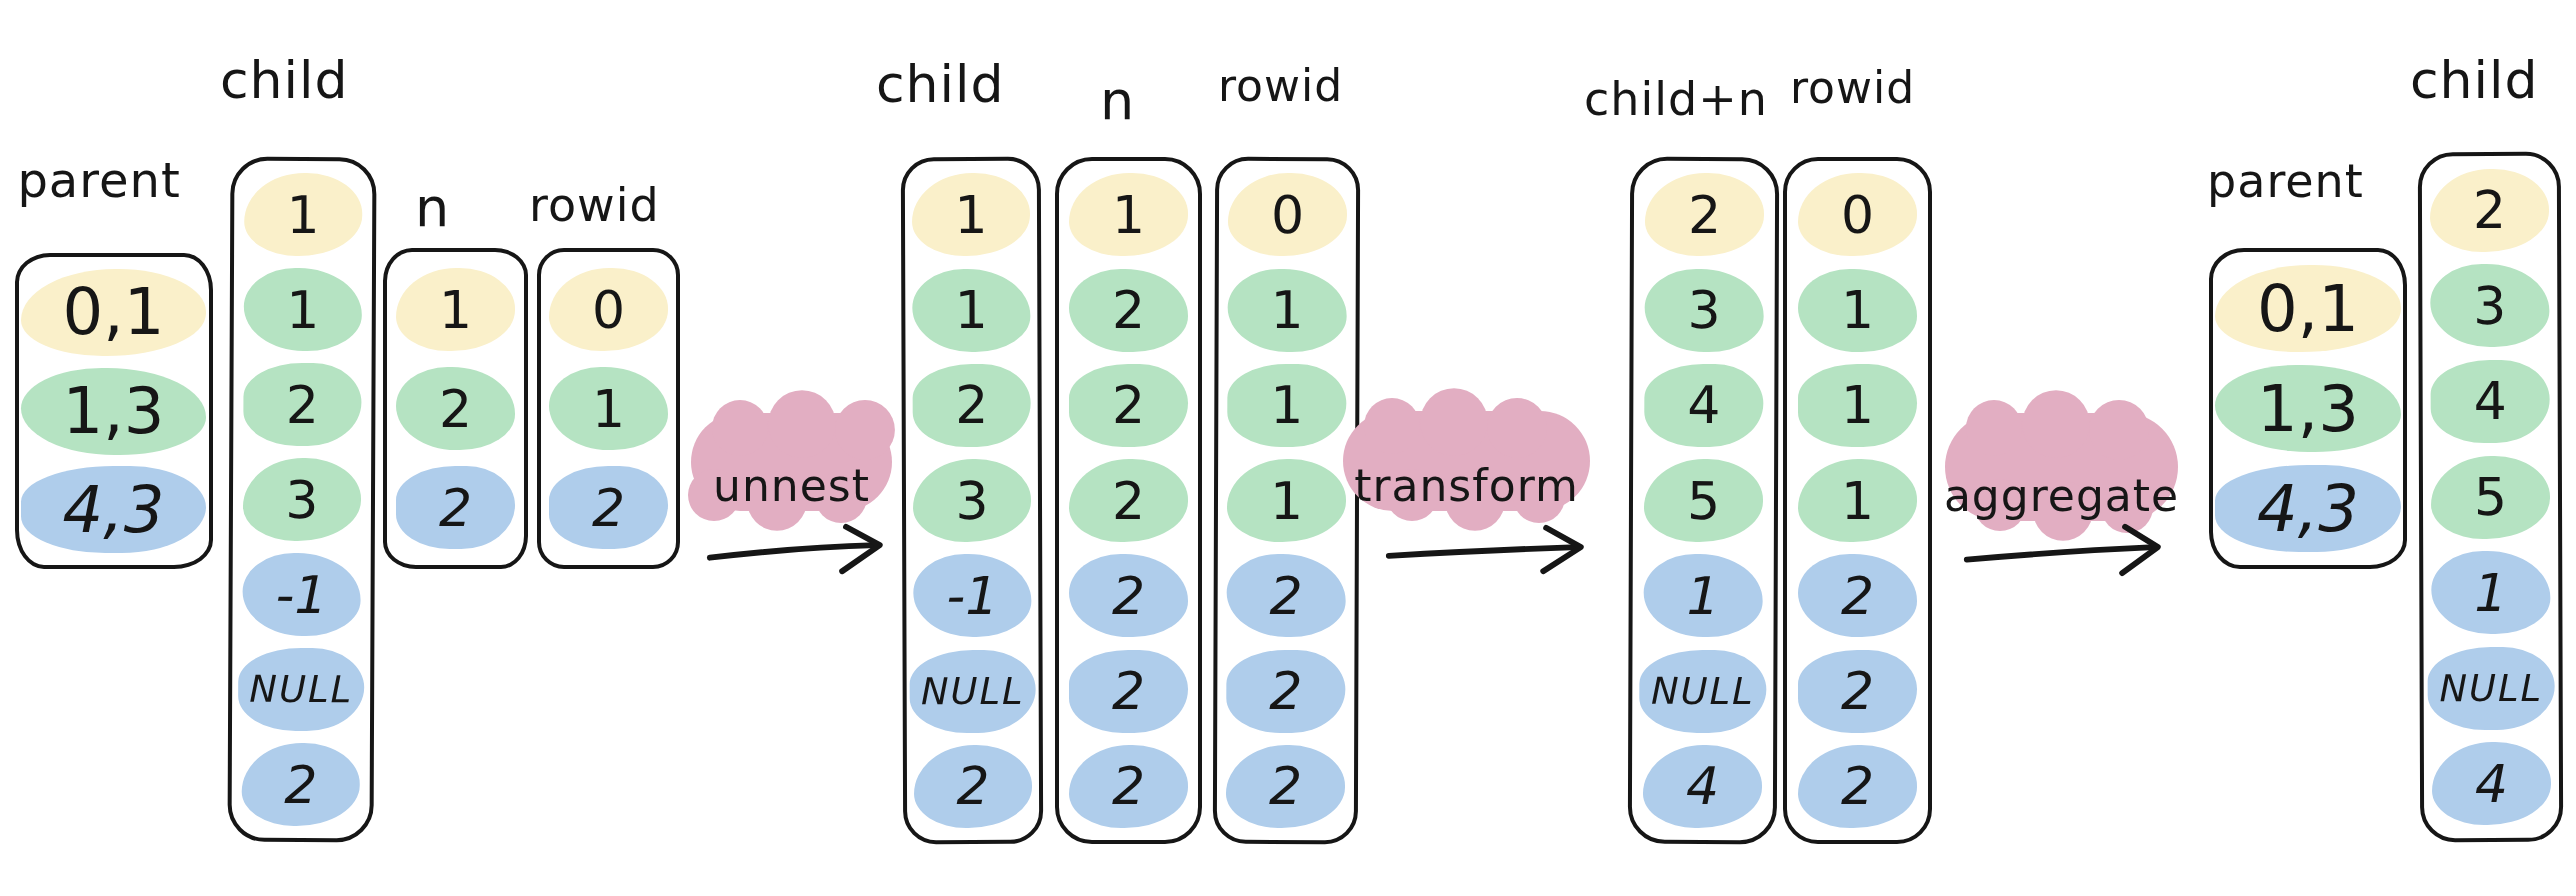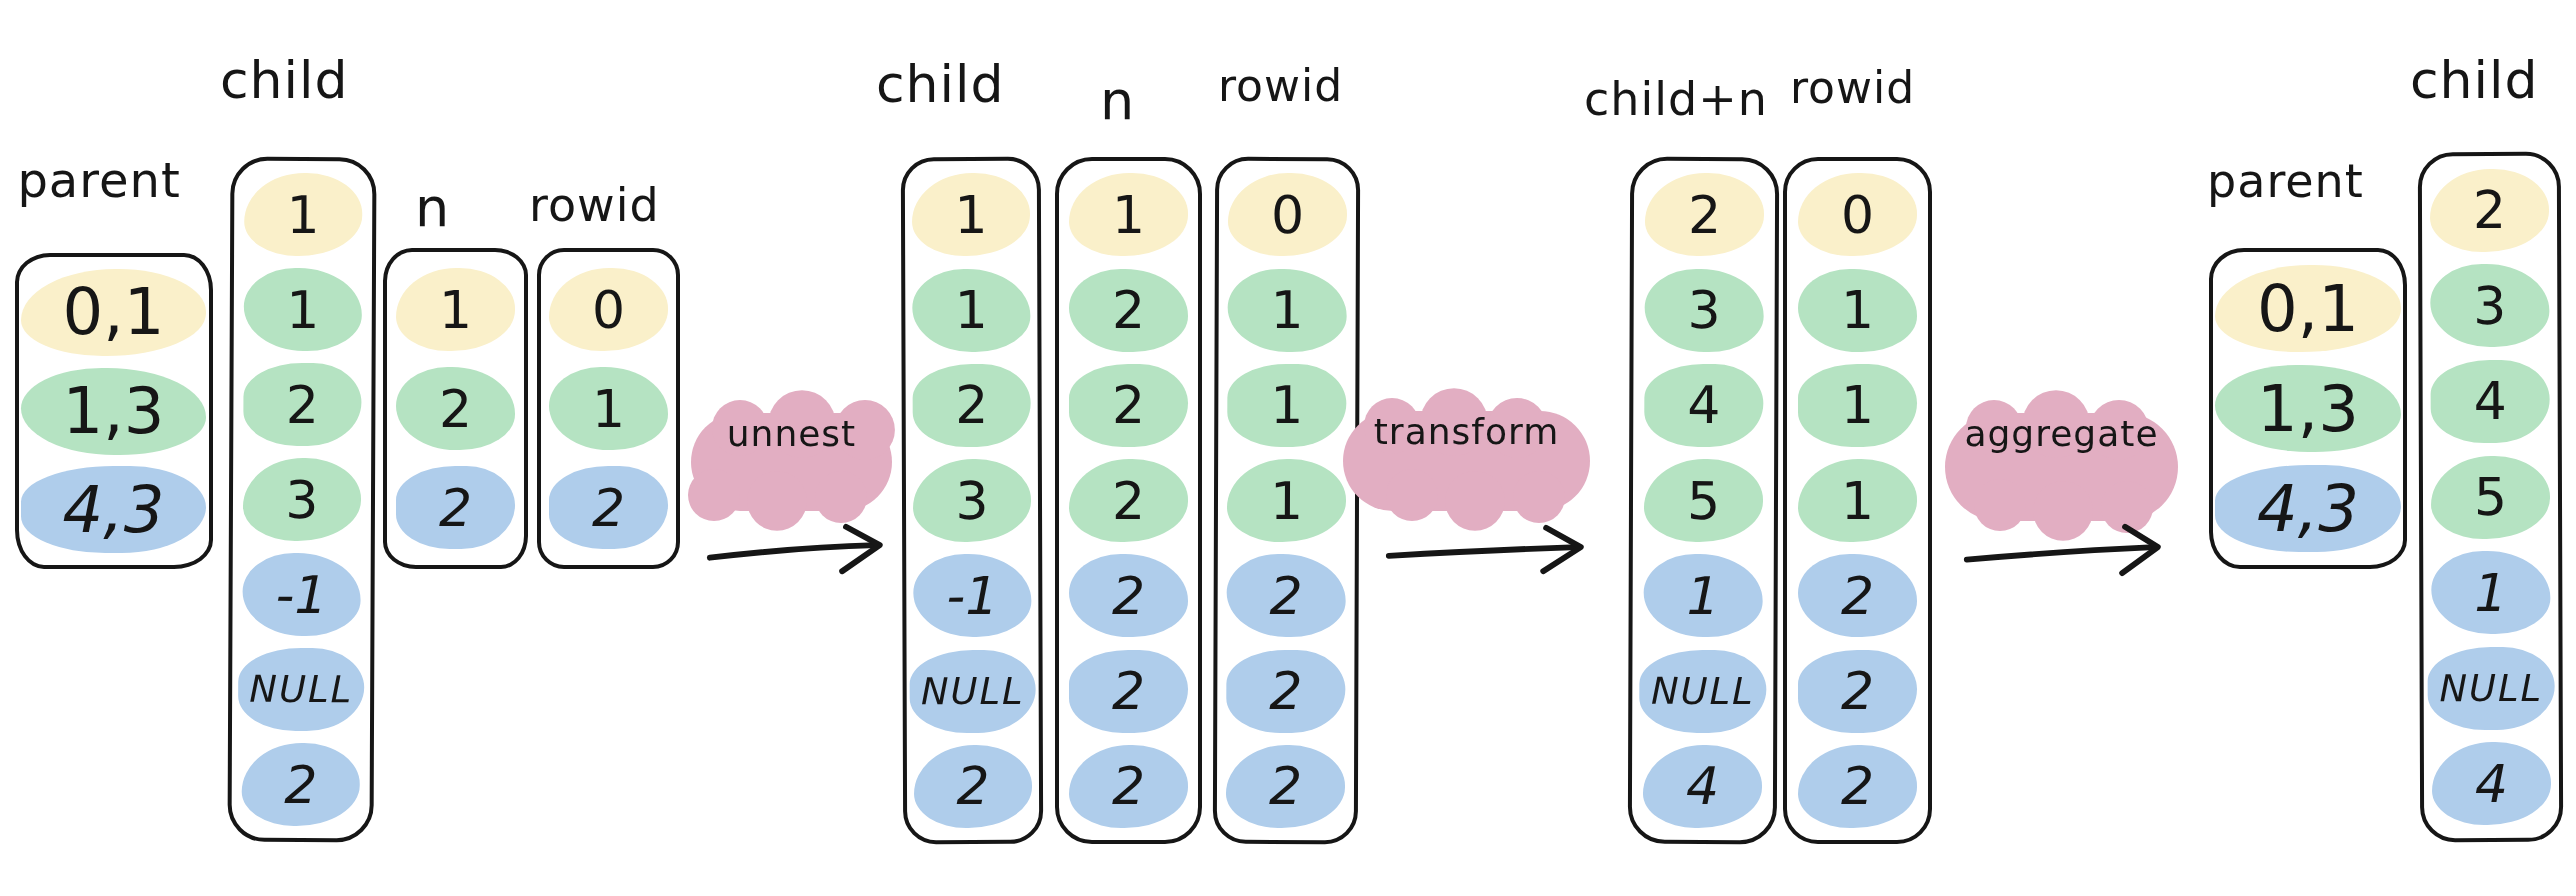--- a/index.html
+++ b/index.html
@@ -14,22 +14,22 @@
        display:flex;flex-direction:column;justify-content:space-evenly;align-items:center;
        box-sizing:border-box;}
   .cell{display:flex;align-items:center;justify-content:center;
         height:83px;min-width:95px;padding:0 11.6px;font-size:52px;line-height:1;}
   .cell.wide{min-width:162px;font-size:64px;height:87px;}
   .cell.null-text{font-size:37px;letter-spacing:1.9px;}
   .yellow{background:var(--yellow);} .green{background:var(--green);} .blue{background:var(--blue);font-style:italic;}
   .r1{border-radius:52% 48% 55% 45% / 60% 50% 50% 42%;}
   .r2{border-radius:45% 55% 48% 52% / 48% 58% 44% 55%;}
   .r3{border-radius:55% 45% 50% 50% / 45% 52% 58% 46%;}
-  .cloud{position:absolute;display:flex;align-items:flex-start;justify-content:center;
-         background:var(--pink);font-size:36px;letter-spacing:1px;}
+  .cloud{position:absolute;display:flex;align-items:flex-end;justify-content:center;
+         background:var(--pink);font-size:44px;letter-spacing:1px;}
   .cloud::before{content:"";position:absolute;top:-13.5px;left:21px;width:56px;height:56px;
          border-radius:50%;background:var(--pink);
          box-shadow:62px -3.9px 0 5.8px var(--pink),125px 1.9px 0 1.9px var(--pink);}
   .cloud::after{content:"";position:absolute;bottom:-11.6px;right:25px;width:52px;height:52px;
          border-radius:50%;background:var(--pink);
          box-shadow:-64px 3.9px 0 3.9px var(--pink),-127px -1.9px 0 0 var(--pink);}
   .cloud span{position:relative;z-index:2;}
   .arrow{position:absolute;}
 
   

